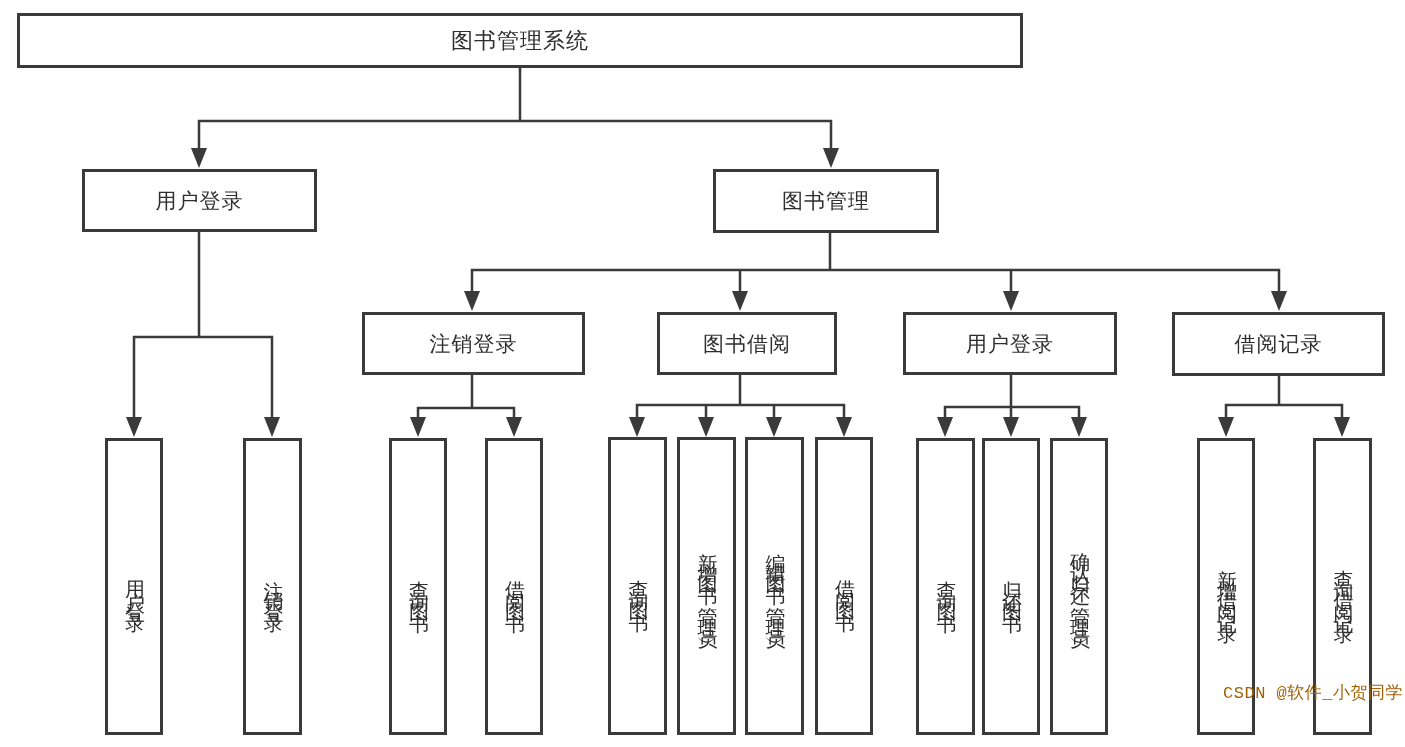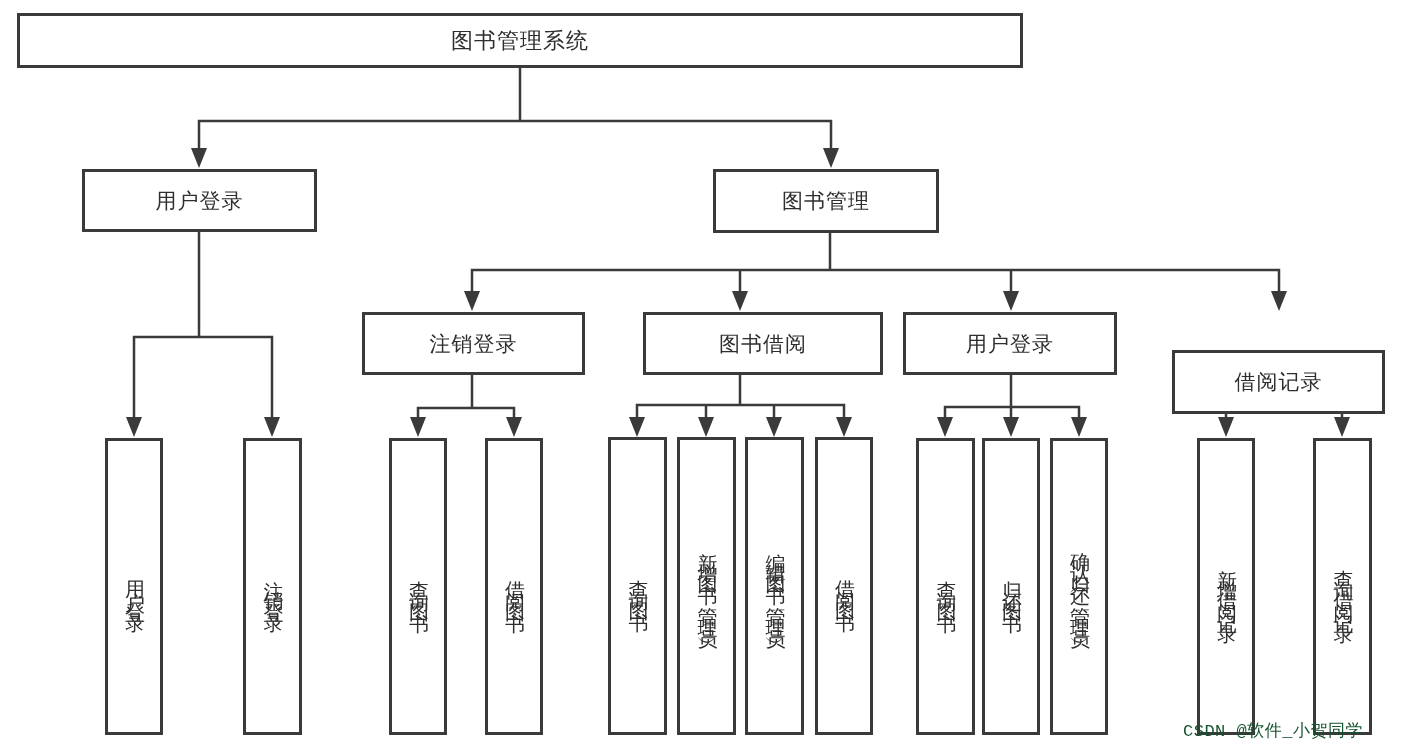--- a/index.html
+++ b/index.html
@@ -35,26 +35,27 @@
   .node.v {
     writing-mode: vertical-rl;
     text-orientation: mixed;
     font-size: 20px;
     letter-spacing: 11px;
     white-space: normal;
   }
   #watermark {
     position: absolute;
     left: 1183px;
-    top: 719px;
+    top: 681px;
     width: 220px;
     font-size: 17px;
-    color: #14532d;
+    color: #a16207;
     letter-spacing: 0.5px;
     white-space: nowrap;
+    text-align: right;
   }
 </style>
 </head>
 <body>
 
 <div id="stage">
 
   <svg id="connectors" viewBox="0 0 1405 747" xmlns="http://www.w3.org/2000/svg">
 
     <path fill="none" stroke="#3a3a3a" stroke-width="2.5" d="
@@ -75,23 +76,23 @@
       M937 417 H953 L945 437 Z  M1003 417 H1019 L1011 437 Z  M1071 417 H1087 L1079 437 Z
       M1218 417 H1234 L1226 437 Z  M1334 417 H1350 L1342 437 Z"></path>
   </svg>
 
   <div class="node title" style="left:17px; top:13px; width:1006px; height:55px;">图书管理系统</div>
 
   <div class="node" style="left:82px; top:169px; width:235px; height:63px;">用户登录</div>
   <div class="node" style="left:713px; top:169px; width:226px; height:64px;">图书管理</div>
 
   <div class="node" style="left:362px; top:312px; width:223px; height:63px;">注销登录</div>
-  <div class="node" style="left:643px; top:312px; width:240px; height:63px;">图书借阅</div>
+  <div class="node" style="left:657px; top:312px; width:180px; height:63px;">图书借阅</div>
   <div class="node" style="left:903px; top:312px; width:214px; height:63px;">用户登录</div>
-  <div class="node" style="left:1172px; top:312px; width:213px; height:64px;margin-top:38px;">借阅记录</div>
+  <div class="node" style="left:1172px; top:312px; width:213px; height:64px;">借阅记录</div>
 
   <div class="node v" style="left:105px; top:438px; width:58px; height:297px;">用户登录</div>
   <div class="node v" style="left:243px; top:438px; width:59px; height:297px;">注销登录</div>
 
   <div class="node v" style="left:389px; top:438px; width:58px; height:297px;">查询图书</div>
   <div class="node v" style="left:485px; top:438px; width:58px; height:297px;">借阅图书</div>
 
   <div class="node v" style="left:608px; top:437px; width:59px; height:298px;">查询图书</div>
   <div class="node v" style="left:677px; top:437px; width:59px; height:298px;">新增图书（管理员）</div>
   <div class="node v" style="left:745px; top:437px; width:59px; height:298px;">编辑图书（管理员）</div>

